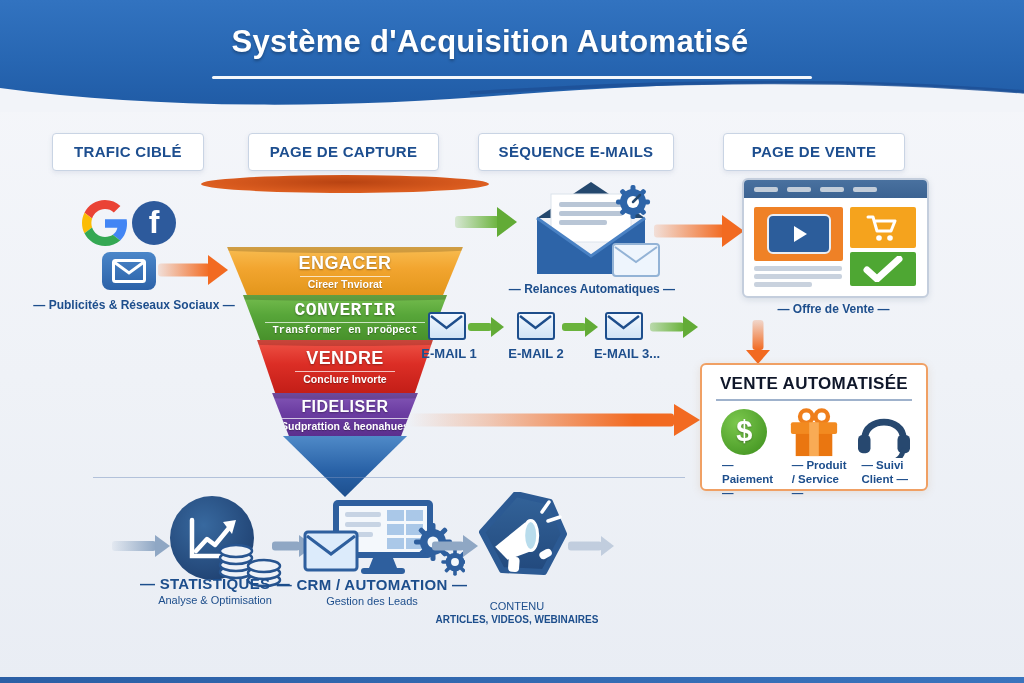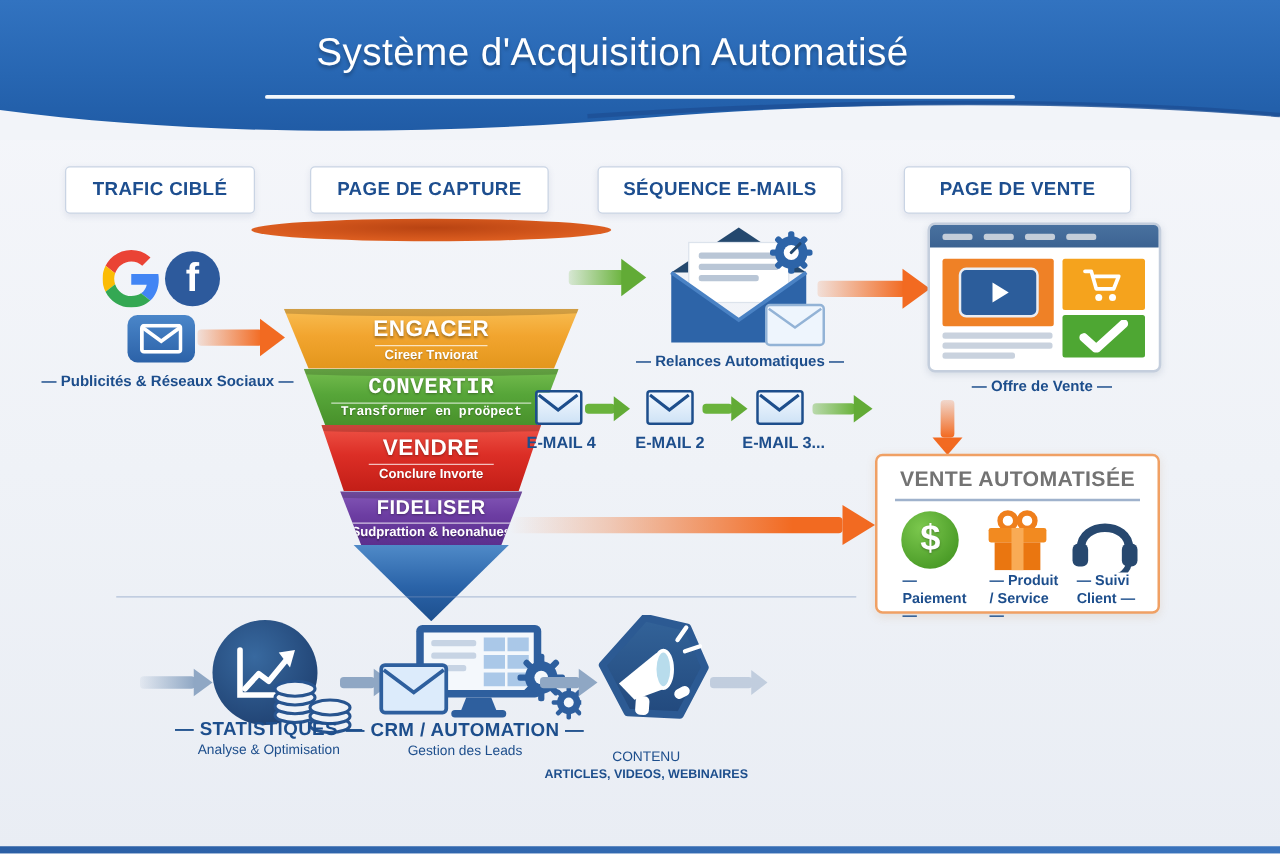--- a/index.html
+++ b/index.html
@@ -3,21 +3,21 @@
 <meta charset="utf-8">
 <style>
   html,body{margin:0;padding:0;}
   body{font-family:"Liberation Sans",sans-serif;}
   .stage{position:relative;width:1024px;height:683px;overflow:hidden;
          background:linear-gradient(180deg,#f6f7fb 0%,#eff2f7 55%,#e9edf4 100%);}
   
   .banner{position:absolute;left:0;top:0;width:1024px;height:112px;
           background:linear-gradient(180deg,#3273c0 0%,#2766b2 55%,#1f5aa4 100%);}
   .banner-title{position:absolute;left:0;right:44px;top:24px;text-align:center;color:#fff;
-                font-size:31px;font-weight:normal;letter-spacing:.3px;
+                font-size:31px;font-weight:bold;letter-spacing:.3px;
                 text-shadow:0 2px 3px rgba(0,0,0,.28);}
   .banner-underline{position:absolute;left:212px;top:76px;width:600px;height:3px;
                     background:rgba(255,255,255,.95);border-radius:2px;}
   .wave{position:absolute;left:0;top:68px;width:1024px;height:44px;}
   
   .colhead{position:absolute;top:133px;height:36px;line-height:36px;text-align:center;
            background:#fff;border:1.5px solid #c9d4e4;border-radius:4px;
            box-shadow:0 2px 5px rgba(90,110,150,.12);
            color:#1d4e8f;font-weight:bold;font-size:15px;letter-spacing:.3px;}
   
@@ -80,21 +80,21 @@
          border-bottom:8px solid transparent;margin-left:3px;}
   .bcart{position:absolute;left:106px;top:27px;width:66px;height:41px;background:#f5a31d;
          border-radius:2px;display:flex;align-items:center;justify-content:center;}
   .bcheck{position:absolute;left:106px;top:72px;width:66px;height:34px;background:#4ea733;
           border-radius:2px;display:flex;align-items:center;justify-content:center;}
   .bline{position:absolute;left:10px;height:4.5px;background:#c9d2de;border-radius:2px;}
   
   .vbox{position:absolute;left:700px;top:363px;width:228px;height:128px;background:#fff;
         border:2px solid #f0a064;border-radius:6px;box-shadow:0 2px 8px rgba(180,120,60,.15);
         box-sizing:border-box;}
-  .vbox-title{text-align:center;font-weight:bold;font-size:17px;color:#737373;margin-top:9px;letter-spacing:.3px;}
+  .vbox-title{text-align:center;font-weight:bold;font-size:17px;color:#0f172a;margin-top:9px;letter-spacing:.3px;}
   .vbox-div{height:1.5px;background:#9fb2cc;margin:5px 14px 0;}
   .vbox-items{display:flex;justify-content:space-between;margin:7px 8px 0;}
   .vitem{width:33%;display:flex;flex-direction:column;align-items:center;}
   .vicon{height:48px;display:flex;align-items:center;justify-content:center;}
   .vlabel{margin-top:2px;font-size:11.5px;font-weight:bold;color:#1d4e8c;text-align:left;line-height:1.25;margin-left:12px;}
   .dollar{width:46px;height:46px;border-radius:50%;color:#fff;font-size:29px;font-weight:bold;
           background:radial-gradient(circle at 35% 30%,#7cc84e,#4e9f2a 70%,#3f8c20);
           display:flex;align-items:center;justify-content:center;text-shadow:0 1px 2px rgba(0,0,0,.3);}
   
   .btitle{position:absolute;width:200px;text-align:center;font-weight:bold;font-size:15px;color:#1d4e8c;letter-spacing:.3px;}
@@ -222,21 +222,21 @@
   </div>
   <div class="env" style="left:605px;top:312px">
     <svg width="33" height="23" viewBox="0 0 33 23">
         <path d="M1,2 L16.5,14 L32,2" stroke="#1d4e8c" stroke-width="2.5" fill="none"></path>
       </svg>
   </div>
   <div class="ar" style="left:650px;top:316px;width:48px;height:22px">
     <div class="ar-shaft" style="width:34px;height:9px;background:linear-gradient(90deg,rgba(106,179,60,.4),#6ab33c)"></div>
     <div class="ar-head" style="border-left:15px solid #62ab36;border-top:11px solid transparent;border-bottom:11px solid transparent"></div>
   </div>
-  <div class="eml" style="left:409px;top:346px">E-MAIL 4</div>
+  <div class="eml" style="left:409px;top:346px">E-MAIL 1</div>
   <div class="eml" style="left:496px;top:346px">E-MAIL 2</div>
   <div class="eml" style="left:587px;top:346px">E-MAIL 3...</div>
 
   <div class="browser">
     <div class="btop">
       <div class="bdash"></div>
       <div class="bdash"></div>
       <div class="bdash"></div>
       <div class="bdash"></div>
     </div>

